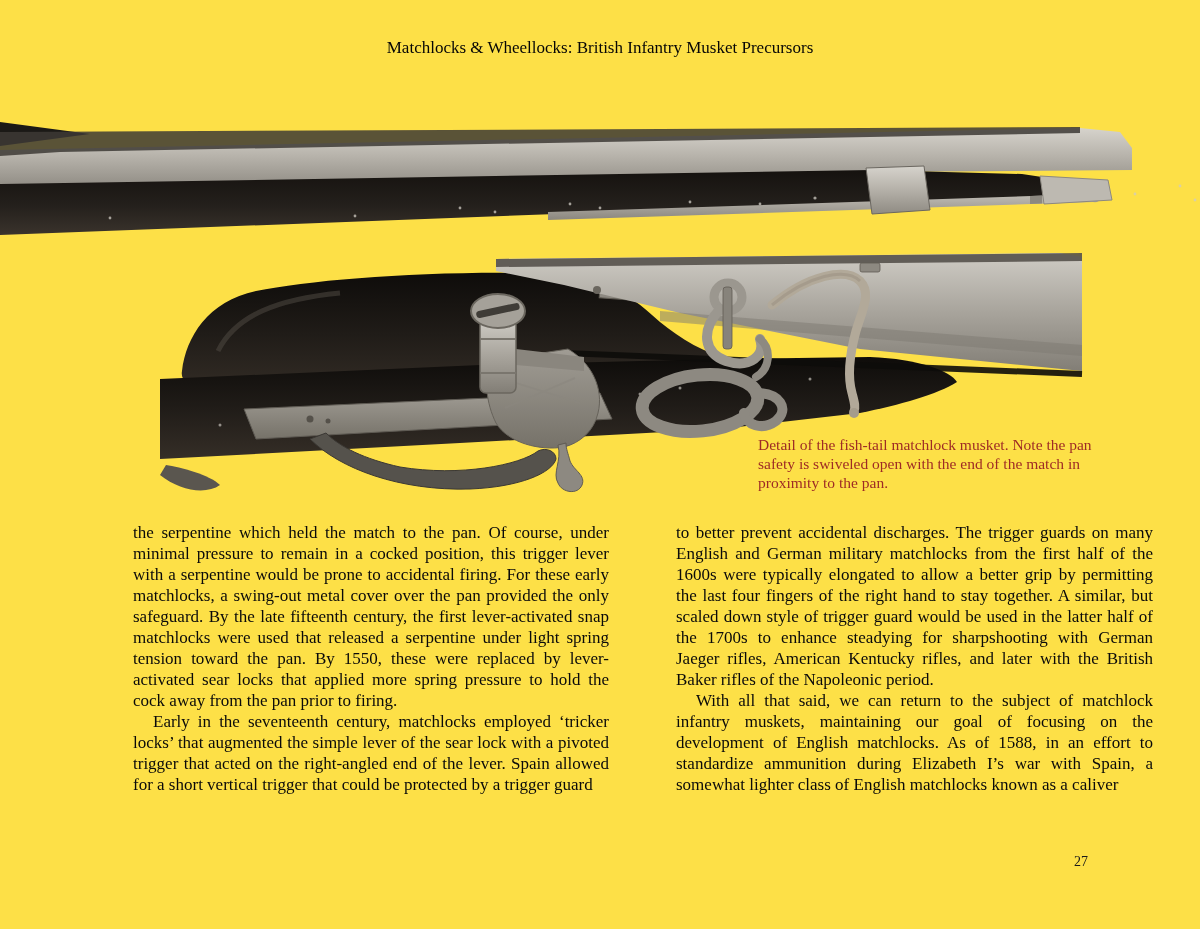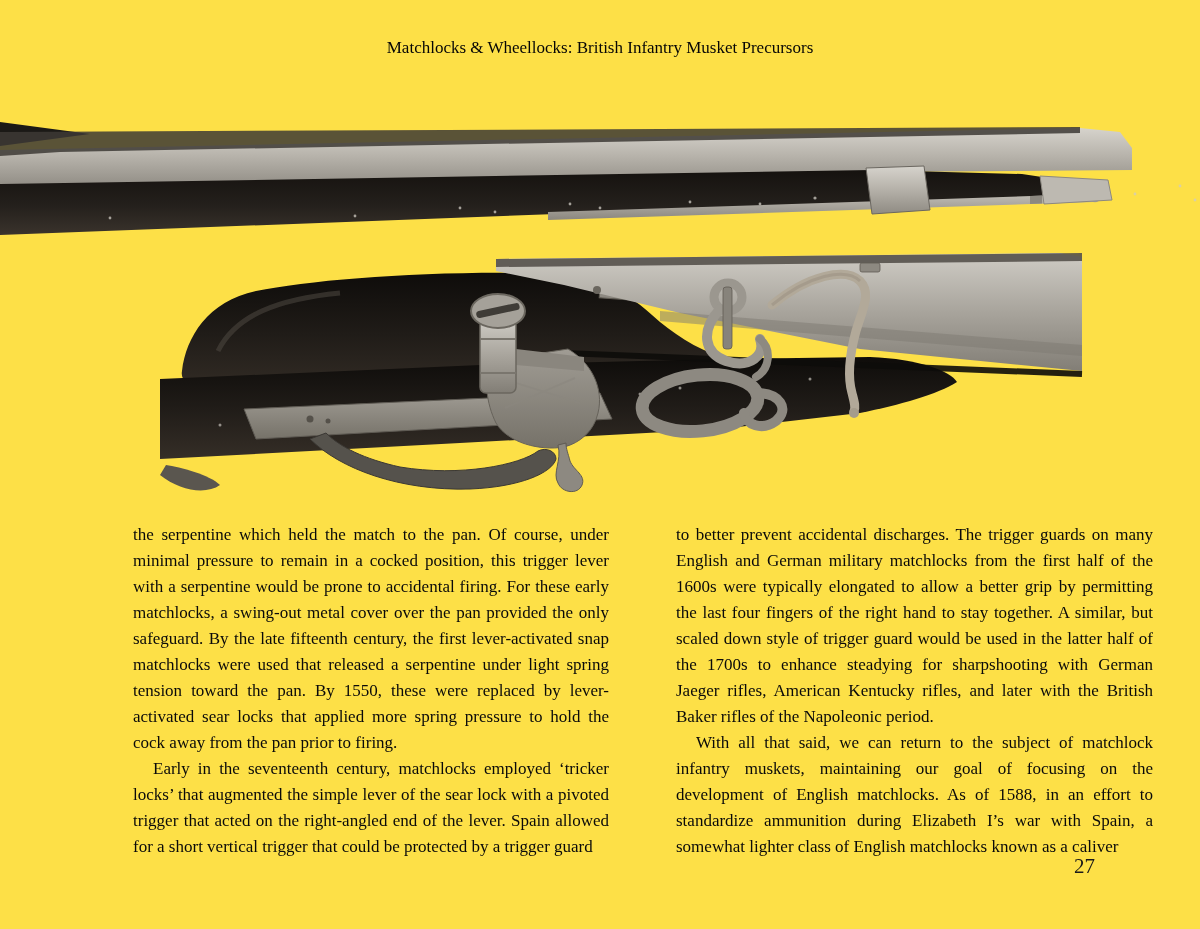--- a/index.html
+++ b/index.html
@@ -20,31 +20,31 @@
   .fig{position:absolute;}
   .fig-full{left:0;top:120px;width:1200px;height:125px;}
   .fig-detail{left:160px;top:253px;width:925px;height:247px;}
   .caption{
     position:absolute;left:758px;top:436px;width:346px;
     font-size:15.5px;line-height:18.8px;
     color:#9e2b25;
   }
   .column{
     position:absolute;top:522px;
-    font-size:17px;line-height:26px;
+    font-size:17px;line-height:21px;
     text-align:justify;
     color:#0a0a0a;
   }
   .col-left{left:133px;width:476px;}
   .col-right{left:676px;width:477px;}
   .column p{margin:0;}
   .column p.indent{text-indent:20px;}
   .page-number{
     position:absolute;left:1074px;top:854px;
-    font-size:21px;color:#1a1a1a;
+    font-size:14px;color:#1a1a1a;
   }
 </style>
 </head>
 <body>
 
 <div class="page">
 
   <div class="header-title">Matchlocks &amp; Wheellocks: British Infantry Musket Precursors</div>
 
   <svg class="fig fig-full" viewBox="0 0 1200 125" xmlns="http://www.w3.org/2000/svg">
@@ -189,20 +189,21 @@
       <path d="M596,140 C620,140 630,156 616,168 C602,178 586,172 584,160" fill="none" stroke="#8d8981" stroke-width="10" stroke-linecap="round"></path>
     </g>
 
     <g>
       <path d="M612,52 C648,22 686,14 700,28 C712,40 702,58 696,78 C690,100 687,122 692,140 C694,148 696,154 694,158" fill="none" stroke="#b2a999" stroke-width="9" stroke-linecap="round"></path>
       <path d="M612,52 C648,22 686,14 700,28" fill="none" stroke="#9c9383" stroke-width="3" opacity="0.6"></path>
       <circle cx="694" cy="160" r="5" fill="#a59c8c"></circle>
     </g>
   </svg>
 
+  <div class="caption">Detail of the fish-tail matchlock musket. Note the pan safety is swiveled open with the end of the match in proximity to the pan.</div>
 
   <div class="column col-left">
     <p>the serpentine which held the match to the pan. Of course, under minimal pressure to remain in a cocked position, this trigger lever with a serpentine would be prone to accidental firing. For these early matchlocks, a swing-out metal cover over the pan provided the only safeguard. By the late fifteenth century, the first lever-activated snap matchlocks were used that released a serpentine under light spring tension toward the pan. By 1550, these were replaced by lever-activated sear locks that applied more spring pressure to hold the cock away from the pan prior to firing.</p>
     <p class="indent">Early in the seventeenth century, matchlocks employed ‘tricker locks’ that augmented the simple lever of the sear lock with a pivoted trigger that acted on the right-angled end of the lever. Spain allowed for a short vertical trigger that could be protected by a trigger guard</p>
   </div>
 
   <div class="column col-right">
     <p>to better prevent accidental discharges. The trigger guards on many English and German military matchlocks from the first half of the 1600s were typically elongated to allow a better grip by permitting the last four fingers of the right hand to stay together. A similar, but scaled down style of trigger guard would be used in the latter half of the 1700s to enhance steadying for sharpshooting with German Jaeger rifles, American Kentucky rifles, and later with the British Baker rifles of the Napoleonic period.</p>
     <p class="indent">With all that said, we can return to the subject of matchlock infantry muskets, maintaining our goal of focusing on the development of English matchlocks. As of 1588, in an effort to standardize ammunition during Elizabeth I’s war with Spain, a somewhat lighter class of English matchlocks known as a caliver</p>
   </div>

